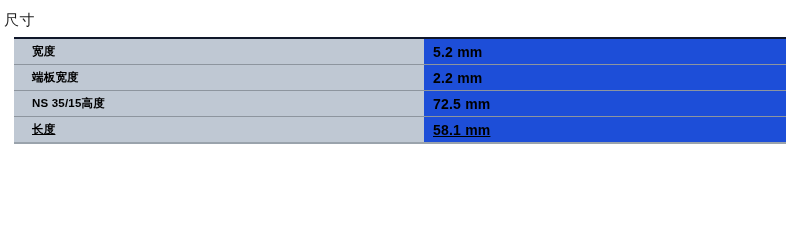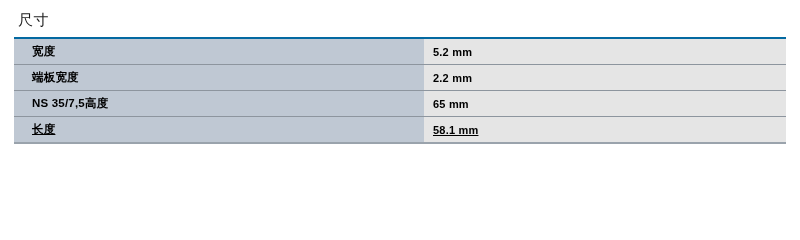--- a/index.html
+++ b/index.html
@@ -16,37 +16,37 @@
   }
 
   .page {
     position: relative;
     width: 800px;
     height: 194px;
   }
 
   .section-title {
     position: absolute;
-    left: 18px;
+    left: 4px;
     top: 10px;
     font-size: 15px;
     line-height: 20px;
     font-weight: 400;
     color: #1a1a1a;
     letter-spacing: 0.5px;
   }
 
   .spec-table {
     position: absolute;
     left: 14px;
     top: 37px;
     width: 772px;
     border-collapse: collapse;
     table-layout: fixed;
-    border-top: 2px solid #0369a1;
+    border-top: 2px solid #0f172a;
   }
 
   .spec-table tr {
     height: 25px;
   }
 
   .spec-table td {
     padding: 0;
     margin: 0;
     border-bottom: 1px solid #8d959e;
@@ -59,22 +59,22 @@
     background: #bfc8d3;
     font-size: 11.5px;
     font-weight: bold;
     color: #000000;
     padding-left: 18px !important;
     white-space: nowrap;
     letter-spacing: 0.2px;
   }
 
   .cell-value {
-    background: #e5e5e5;
-    font-size: 11px;
+    background: #1d4ed8;
+    font-size: 14px;
     font-weight: bold;
     color: #000000;
     padding-left: 9px !important;
     white-space: nowrap;
     letter-spacing: 0.2px;
   }
 
   .spec-table tr:last-child td {
     border-bottom: 2px solid #9aa3ac;
     text-decoration: underline;
@@ -94,25 +94,25 @@
         <td class="cell-label">宽度</td>
         <td class="cell-value">5.2 mm</td>
       </tr>
 
       <tr>
         <td class="cell-label">端板宽度</td>
         <td class="cell-value">2.2 mm</td>
       </tr>
 
 
+      <tr>
+        <td class="cell-label">NS 35/15高度</td>
+        <td class="cell-value">72.5 mm</td>
+      </tr>
 
-      <tr>
-        <td class="cell-label">NS 35/7,5高度</td>
-        <td class="cell-value">65 mm</td>
-      </tr>
 
       <tr>
         <td class="cell-label">长度</td>
         <td class="cell-value">58.1 mm</td>
       </tr>
 
     </tbody>
   </table>
 
 </div>

